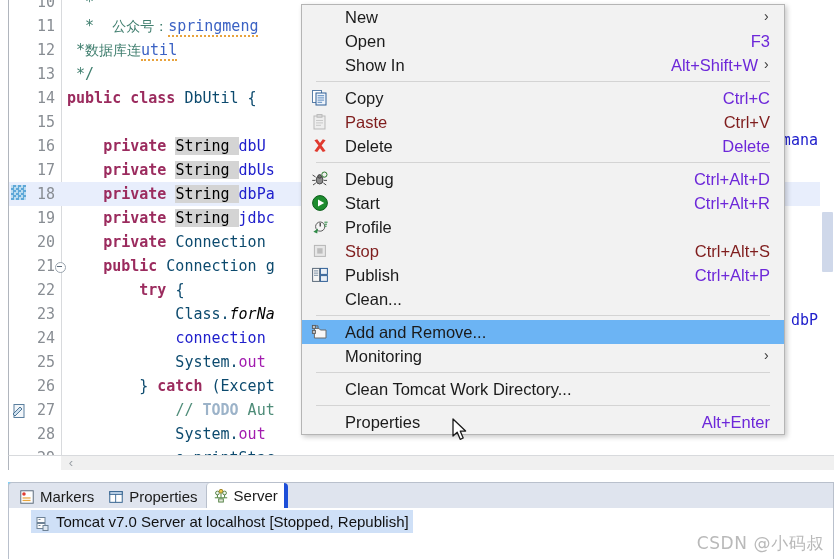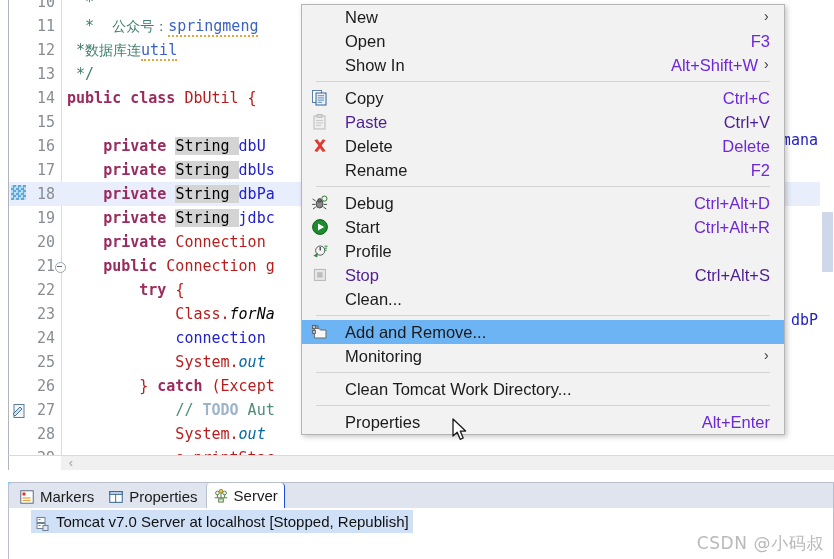--- a/index.html
+++ b/index.html
@@ -38,22 +38,22 @@
     position:absolute;left:0;width:46px;text-align:right;
     color:#888d93;
     font-family:"DejaVu Sans Mono","Liberation Mono",monospace;
     font-size:15px;
   }
   .code-text{position:absolute;left:58px;white-space:pre;}
   .hl-row{background:#e8eefc;}
   .kw{color:#9b2b5e;font-weight:bold;}
   .typ-sel{color:#000000;background:#d4d4d4;}
   .fld{color:#2020cc;}
-  .plain{color:#b91c1c;text-align:right;}
-  .ital{color:#0369a1;font-style:italic;}
+  .plain{color:#0c4a6e;text-align:right;}
+  .ital{color:#a21caf;}
   .italk{color:#000000;font-style:italic;}
   .cmt{color:#4e8c78;}
   .todo{color:#9cb3c9;font-weight:bold;}
   .cmtblue{color:#3b62c4;}
   .cmtgray{color:#3f7e6e;}
   .squig{
     border-bottom:2px dotted #e8a33d;
   }
   .cjk{font-family:Liberation Serif, serif;font-size:14px;}
 
@@ -89,21 +89,21 @@
     border:1px solid #b9c0cc;border-bottom:none;
     box-sizing:border-box;
   }
   .tab{
     position:absolute;top:1px;height:25px;line-height:25px;
     font-size:15px;color:#1b1b1b;padding:0 6px;
     display:flex;align-items:center;gap:5px;white-space:nowrap;
   }
   .tab.active{
     background:#ffffff;
-    border-left:1px solid #b9c0cc;border-right:1px solid #1d4ed8;
+    border-left:1px solid #b9c0cc;border-right:4px solid #1d4ed8;
     border-top-left-radius:4px;border-top-right-radius:4px;
     top:0;height:26px;line-height:26px;
   }
   #tree-area{
     position:absolute;left:0;top:26px;width:826px;height:66px;
     background:#ffffff;border:1px solid #b9c0cc;border-top:none;
     box-sizing:border-box;
   }
   #server-row{
     position:absolute;left:22px;top:2px;height:23px;line-height:23px;
@@ -119,21 +119,21 @@
     box-shadow:2px 2px 5px rgba(0,0,0,0.22);
     box-sizing:border-box;
     z-index:50;
   }
   .mi{
     position:relative;height:24px;display:flex;align-items:center;
     font-size:16.5px;color:#1b1b1b;
     font-family:"Liberation Sans",sans-serif;
     white-space:nowrap;
   }
-  .mi.disabled .mi-label,.mi.disabled .mi-shortcut{color:#4c1d95;}
+  .mi.disabled .mi-label,.mi.disabled .mi-shortcut{color:#7f1d1d;}
   .mi.selected{background:#6cb4f4;text-align:right;}
   .mi-icon{
     position:absolute;left:9px;top:3px;width:18px;height:18px;
   }
   .mi-label{position:absolute;left:43px;}
   .mi-shortcut{position:absolute;right:26px;font-size:16.5px;color:#6d28d9;}
   .mi-shortcut.noarrow{right:14px;}
   .mi-arrow{
     position:absolute;right:12px;top:4px;width:8px;height:14px;
     color:#3a3a3a;font-size:14px;line-height:14px;
@@ -281,24 +281,20 @@
       <span class="mi-label">Paste</span>
       <span class="mi-shortcut noarrow">Ctrl+V</span>
     </div>
     <div class="mi">
       <span class="mi-icon"><svg width="18" height="18" viewBox="0 0 18 18">
           <path d="M3.4,3.2 L6.2,2.2 L9,6 L11.8,2.2 L14.6,3.2 L10.6,8.6 L14.6,14 L11.8,15 L9,11.2 L6.2,15 L3.4,14 L7.4,8.6 Z" fill="#e03a2f"></path>
         </svg></span>
       <span class="mi-label">Delete</span>
       <span class="mi-shortcut noarrow">Delete</span>
     </div>
-    <div class="mi">
-      <span class="mi-label">Rename</span>
-      <span class="mi-shortcut noarrow">F2</span>
-    </div>
     <div class="m-sep"></div>
     <div class="mi">
       <span class="mi-icon"><svg width="18" height="18" viewBox="0 0 18 18">
           <ellipse cx="8.6" cy="10" rx="3.4" ry="4" fill="#8c8c8c" stroke="#4a4a4a" stroke-width="1"></ellipse>
           <circle cx="8.6" cy="6.4" r="1.8" fill="#6f6f6f" stroke="#3a3a3a" stroke-width="0.9"></circle>
           <path d="M4.6,7 L1.6,5 M4.4,10.4 L1.2,10.4 M4.8,13 L2,15 M12.6,7 L15.6,5 M12.8,10.4 L16,10.4 M12.4,13 L15.2,15" stroke="#4a4a4a" stroke-width="1" fill="none"></path>
           <circle cx="13.4" cy="4.6" r="2.6" fill="#f0f0f0" stroke="#2d7a2d" stroke-width="1"></circle>
         </svg></span>
       <span class="mi-label">Debug</span>
       <span class="mi-shortcut noarrow">Ctrl+Alt+D</span>
@@ -320,20 +316,32 @@
         </svg></span>
       <span class="mi-label">Profile</span>
     </div>
     <div class="mi disabled">
       <span class="mi-icon"><svg width="18" height="18" viewBox="0 0 18 18">
           <rect x="3.4" y="3.4" width="11" height="11" fill="#e7e7e7" stroke="#b6b6b6" stroke-width="1"></rect>
           <rect x="6.2" y="6.2" width="5.4" height="5.4" fill="#bdbdbd"></rect>
         </svg></span>
       <span class="mi-label">Stop</span>
       <span class="mi-shortcut noarrow">Ctrl+Alt+S</span>
+    </div>
+    <div class="mi">
+      <span class="mi-icon"><svg width="18" height="18" viewBox="0 0 18 18">
+          <rect x="1.6" y="2.4" width="7" height="13" fill="#f6f6f6" stroke="#5b6b7b" stroke-width="1"></rect>
+          <rect x="3" y="4.4" width="4.2" height="1" fill="#7b8fa3"></rect>
+          <rect x="3" y="6.6" width="4.2" height="1" fill="#7b8fa3"></rect>
+          <rect x="3" y="8.8" width="4.2" height="1" fill="#7b8fa3"></rect>
+          <rect x="9.4" y="2.4" width="7" height="6" fill="#e9eff6" stroke="#2f5f96" stroke-width="1"></rect>
+          <rect x="9.4" y="9.6" width="7" height="5.8" fill="#e9eff6" stroke="#2f5f96" stroke-width="1"></rect>
+        </svg></span>
+      <span class="mi-label">Publish</span>
+      <span class="mi-shortcut noarrow">Ctrl+Alt+P</span>
     </div>
     <div class="mi">
       <span class="mi-label">Clean...</span>
     </div>
     <div class="m-sep"></div>
     <div class="mi selected">
       <span class="mi-icon"><svg width="18" height="18" viewBox="0 0 18 18">
           <path d="M3.4,5.4 L8,5.4 L9.4,7 L15,7 L15,15 L3.4,15 Z" fill="#f7f7f7" stroke="#6b6b6b" stroke-width="1"></path>
           <path d="M3.4,5.4 L3.4,2.8 L7,2.8 L7,5.4" fill="none" stroke="#6b6b6b" stroke-width="1"></path>
           <rect x="1.4" y="2.4" width="3" height="3" fill="#c9c9c9" stroke="#5b5b5b" stroke-width="0.9"></rect>

